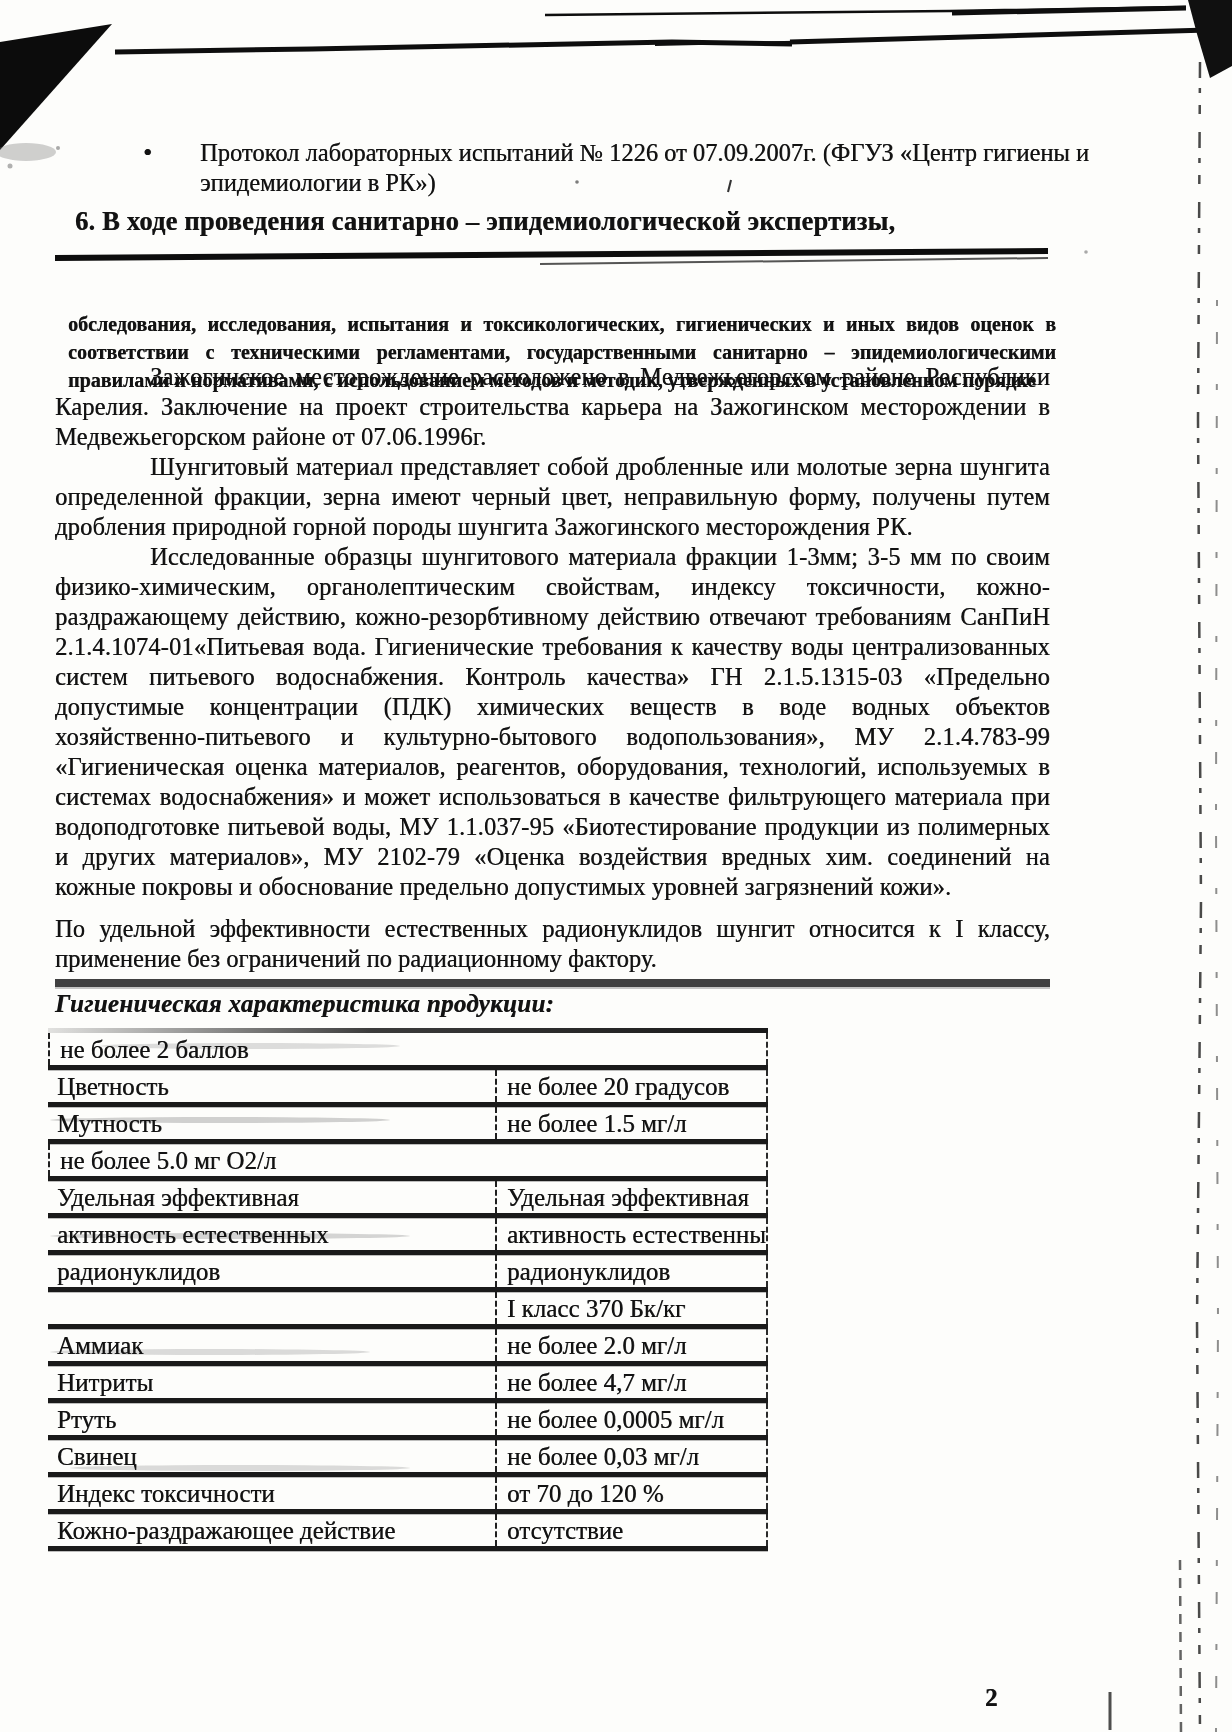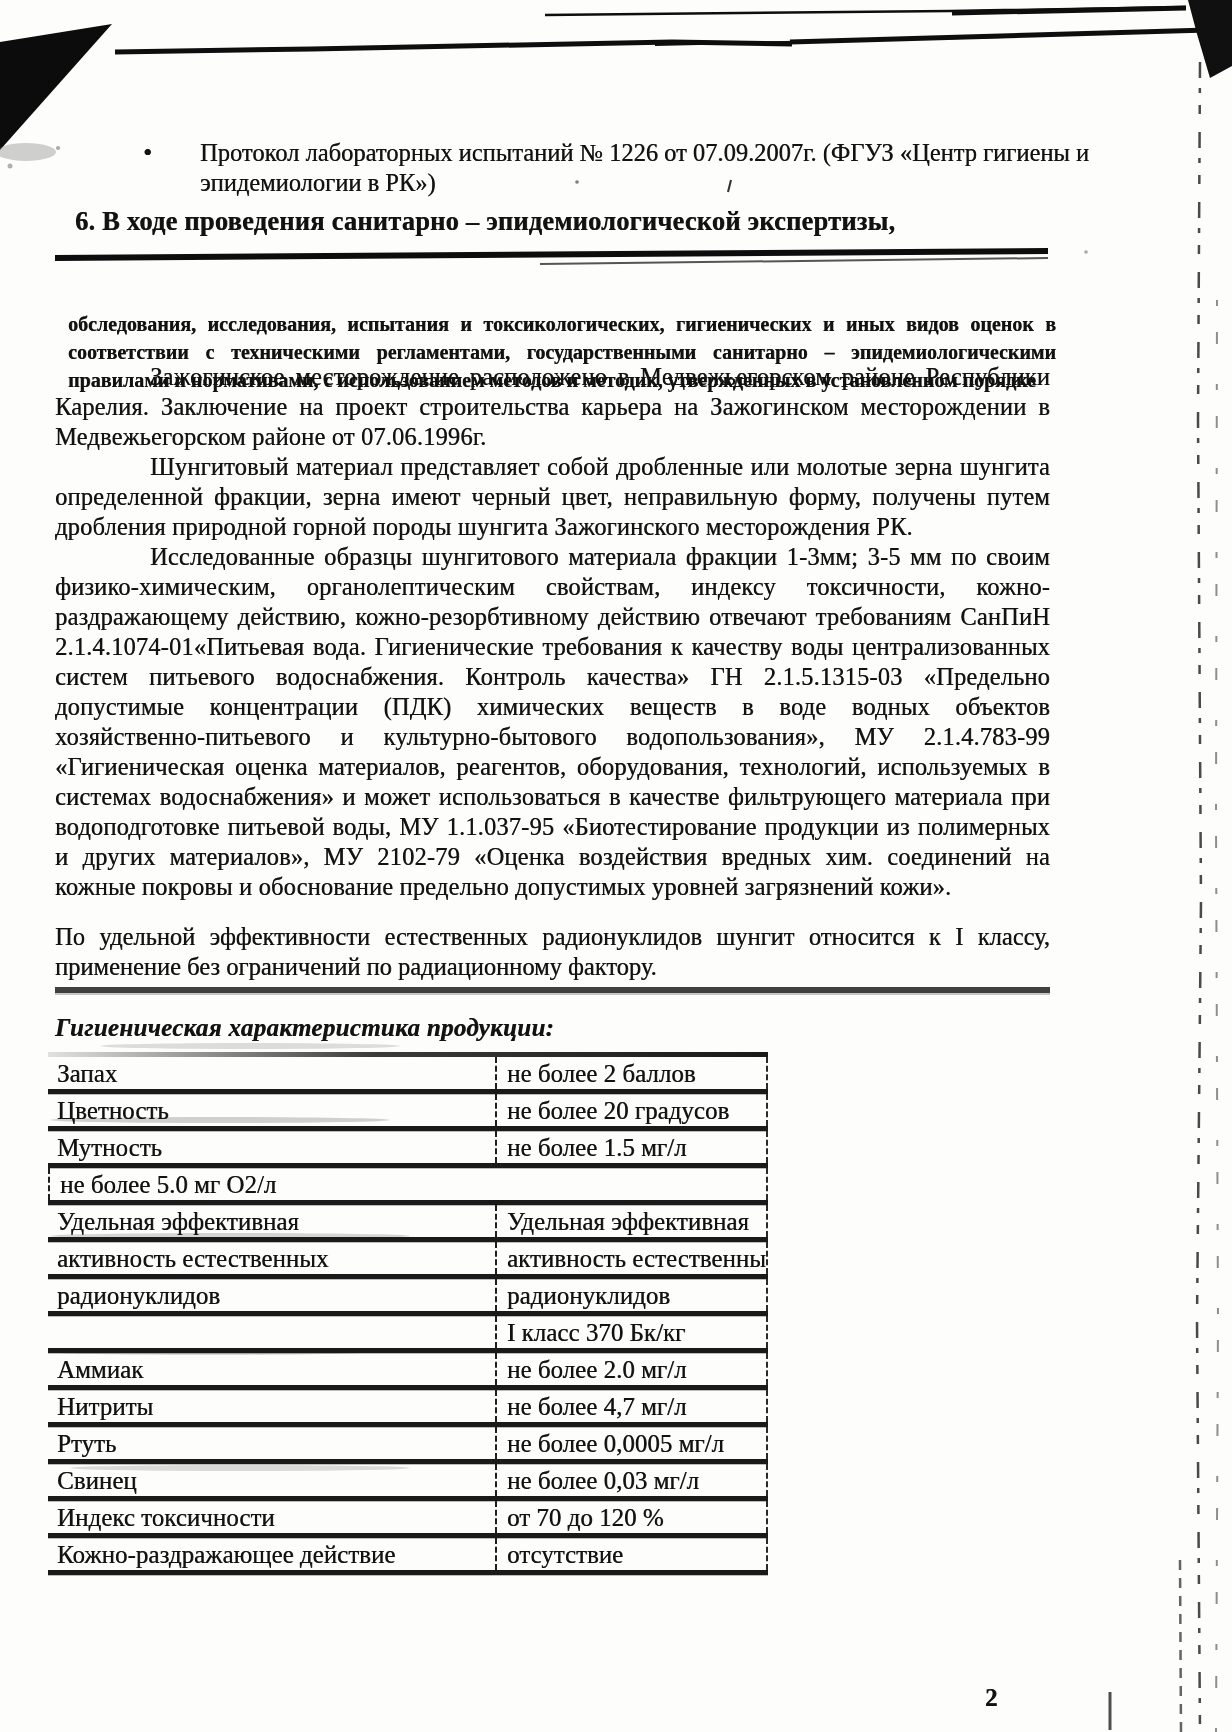--- a/index.html
+++ b/index.html
@@ -28,26 +28,26 @@
     position:absolute; left:68px; top:266px; width:988px;
     font-size:20px; line-height:28px; font-weight:700; text-align:justify;margin-top:44px;
   }
 
   .content { position:absolute; left:55px; top:362px; width:995px; }
   .body-par {
     margin:0; font-size:24.5px; line-height:30px; text-align:justify;
     text-indent:95px; letter-spacing:0.15px;
   }
   .radionuclide-note {
-    margin-top:20px; font-size:24.5px; line-height:30px; text-align:justify;
-    padding-bottom:5px; border-bottom:6px solid #404040;
+    margin-top:12px; font-size:24.5px; line-height:30px; text-align:justify;
+    padding-bottom:5px; border-bottom:8px solid #404040;
     box-shadow:0 2px 0 rgba(0,0,0,0.22);
   }
   .table-caption {
-    margin-top:21px; font-size:25px; font-weight:700; font-style:italic;
+    margin-top:3px; font-size:25px; font-weight:700; font-style:italic;
     letter-spacing:0.3px;
   }
 
   .hygiene-table { margin-top:10px; margin-left:-7px; width:720px; }
   .table-top-line {
     height:5px;
     background:linear-gradient(to right, rgba(25,25,25,0.12), rgba(25,25,25,0.85) 45%, #191919);
   }
   .trow {
     display:flex; border-bottom:5px solid #1a1a1a;
@@ -116,21 +116,20 @@
   <p class="body-par ink">Шунгитовый материал представляет собой дробленные или молотые зерна шунгита определенной фракции, зерна имеют черный цвет, неправильную форму, получены путем дробления природной горной породы шунгита Зажогинского месторождения РК.</p>
   <p class="body-par ink">Исследованные образцы шунгитового материала фракции 1-3мм; 3-5 мм по своим физико-химическим, органолептическим свойствам, индексу токсичности, кожно-раздражающему действию, кожно-резорбтивному действию  отвечают требованиям СанПиН 2.1.4.1074-01«Питьевая вода. Гигиенические требования к качеству воды централизованных систем питьевого водоснабжения. Контроль качества» ГН 2.1.5.1315-03 «Предельно допустимые концентрации (ПДК) химических веществ в воде водных объектов хозяйственно-питьевого и культурно-бытового водопользования», МУ 2.1.4.783-99 «Гигиеническая оценка материалов, реагентов, оборудования, технологий, используемых в системах водоснабжения» и может использоваться в качестве фильтрующего материала при водоподготовке питьевой воды, МУ 1.1.037-95 «Биотестирование продукции из полимерных и других материалов», МУ 2102-79 «Оценка воздействия вредных хим. соединений на кожные покровы и обоснование предельно допустимых уровней загрязнений кожи».</p>
 
   <div class="radionuclide-note ink">По удельной эффективности естественных радионуклидов шунгит относится к I классу, применение без ограничений по радиационному фактору.</div>
 
   <div class="table-caption ink">Гигиеническая характеристика продукции:</div>
 
   <div class="hygiene-table">
     <div class="table-top-line"></div>
     <div class="trow">
-        <div class="cell-param ink">Запах</div>
         <div class="cell-value ink">не более 2 баллов</div>
       </div>
     <div class="trow">
         <div class="cell-param ink">Цветность</div>
         <div class="cell-value ink">не более 20 градусов</div>
       </div>
     <div class="trow">
         <div class="cell-param ink">Мутность</div>
         <div class="cell-value ink">не более 1.5 мг/л</div>
       </div>

